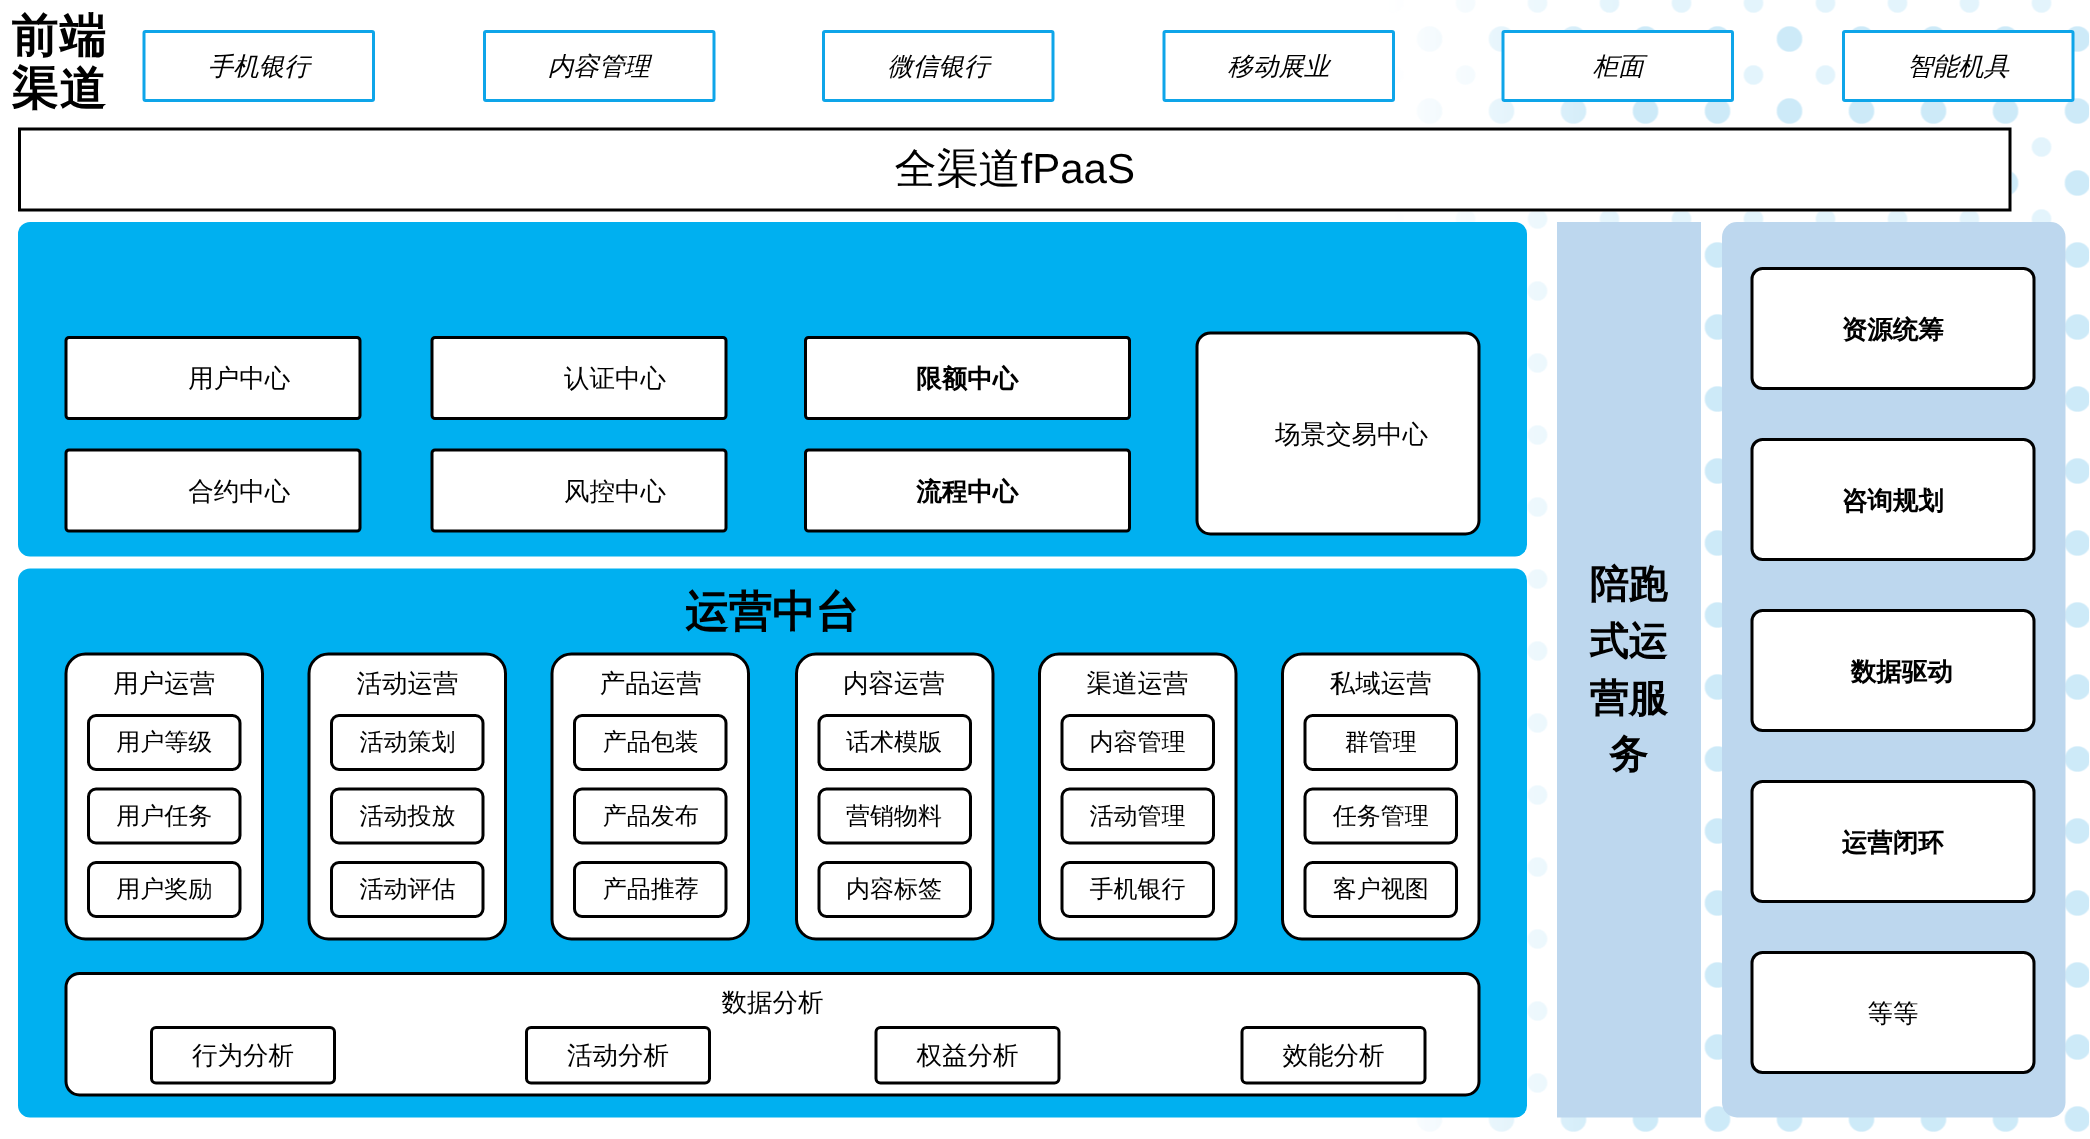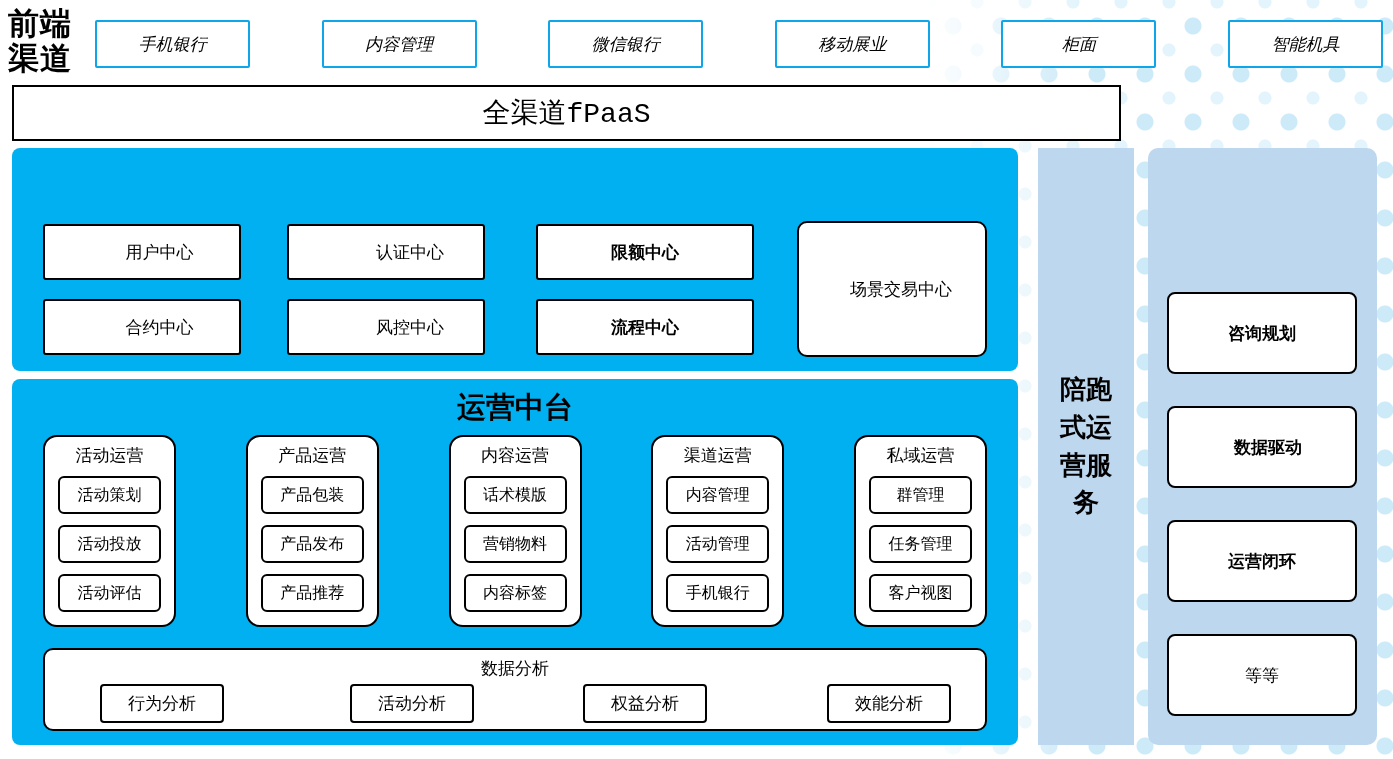--- a/index.html
+++ b/index.html
@@ -26,22 +26,22 @@
 
   
   .channel-row{left:95px;top:20px;width:1288px;height:48px;display:flex;justify-content:space-between;}
   .channel-box{
     width:155px;height:48px;background:#fff;border:2px solid #0ea5e9;border-radius:2px;
     display:flex;align-items:center;justify-content:center;font-size:17px;box-sizing:border-box;font-style:italic;
   }
 
   
   .fpaas{
-    left:12px;top:85px;width:1109px;height:56px;background:#fff;border:2px solid #000;
-    display:flex;align-items:center;justify-content:center;font-size:28px;box-sizing:border-box;font-family:Liberation Mono, monospace;
+    left:12px;top:85px;width:1329px;height:56px;background:#fff;border:2px solid #000;
+    display:flex;align-items:center;justify-content:center;font-size:28px;box-sizing:border-box;
   }
 
   
   .cyan-panel{background:#00B0F0;border-radius:8px;box-sizing:border-box;}
   .panel-title{text-align:center;font-size:29px;margin-top:9px;}
 
   .tx-panel{left:12px;top:148px;width:1006px;height:223px;}
   .t-box{
     position:absolute;width:198px;height:56px;background:#fff;border:2px solid #000;border-radius:3px;
     display:flex;align-items:center;justify-content:center;font-size:17px;box-sizing:border-box;
@@ -115,20 +115,26 @@
     <div class="t-box t-r2 t-c2">风控中心</div>
     <div class="t-box t-wide t-r2 t-c3">流程中心</div>
     <div class="t-side">场景交易中心</div>
   </div>
 
   <div class="layer cyan-panel ops-panel">
     <div class="panel-title serif-title">运营中台</div>
 
     <div class="ops-cols">
       <div class="ops-col">
+        <div class="col-title">用户运营</div>
+        <div class="col-item">用户等级</div>
+        <div class="col-item">用户任务</div>
+        <div class="col-item">用户奖励</div>
+      </div>
+      <div class="ops-col">
         <div class="col-title">活动运营</div>
         <div class="col-item">活动策划</div>
         <div class="col-item">活动投放</div>
         <div class="col-item">活动评估</div>
       </div>
       <div class="ops-col">
         <div class="col-title">产品运营</div>
         <div class="col-item">产品包装</div>
         <div class="col-item">产品发布</div>
         <div class="col-item">产品推荐</div>
@@ -160,19 +166,20 @@
       <div class="da-item da-3">权益分析</div>
       <div class="da-item da-4">效能分析</div>
     </div>
   </div>
 
   <div class="layer comp-bar">
     <div class="comp-bar-text">陪跑式运营服务</div>
   </div>
 
   <div class="layer comp-panel">
+    <div class="comp-box cb-1">资源统筹</div>
     <div class="comp-box cb-2">咨询规划</div>
     <div class="comp-box cb-3">数据驱动</div>
     <div class="comp-box cb-4">运营闭环</div>
     <div class="comp-box cb-5">等等</div>
   </div>
 
 </div>
 
 </body></html>

